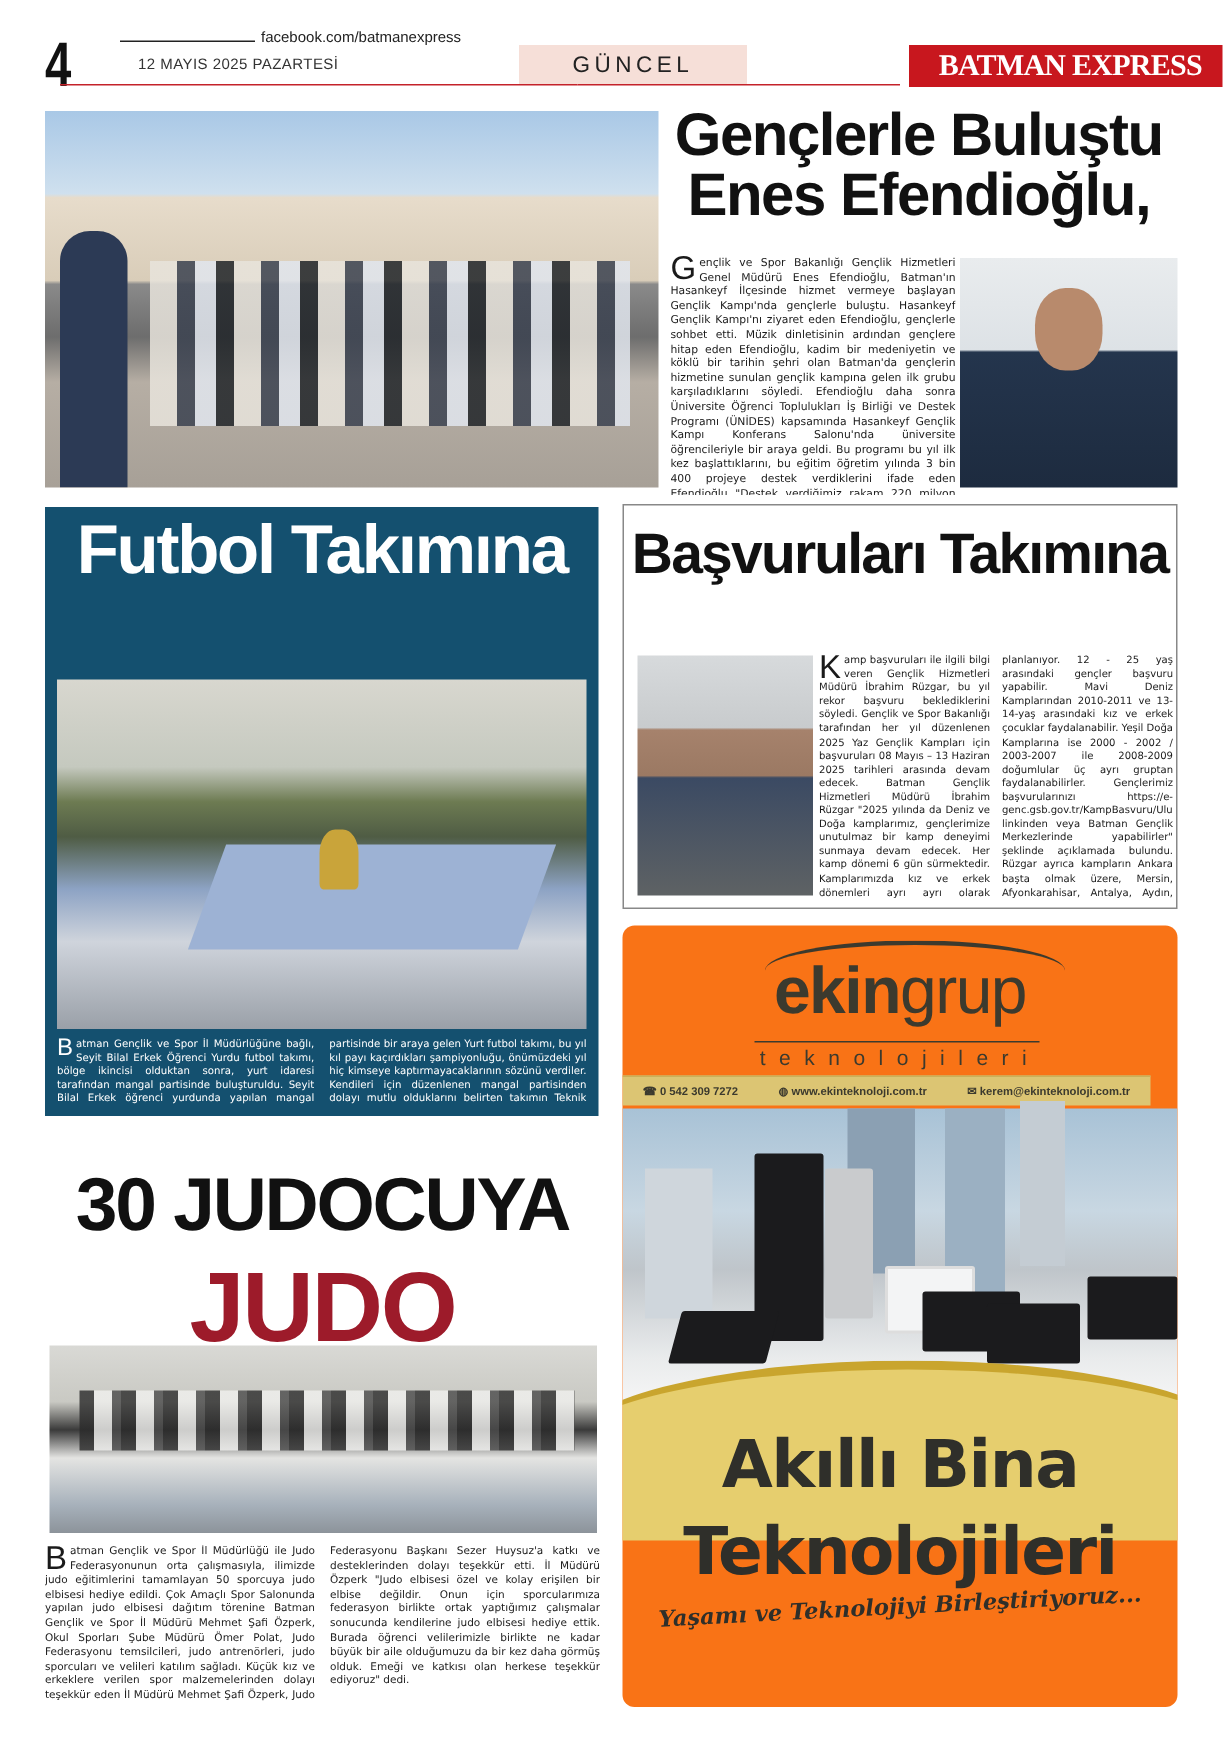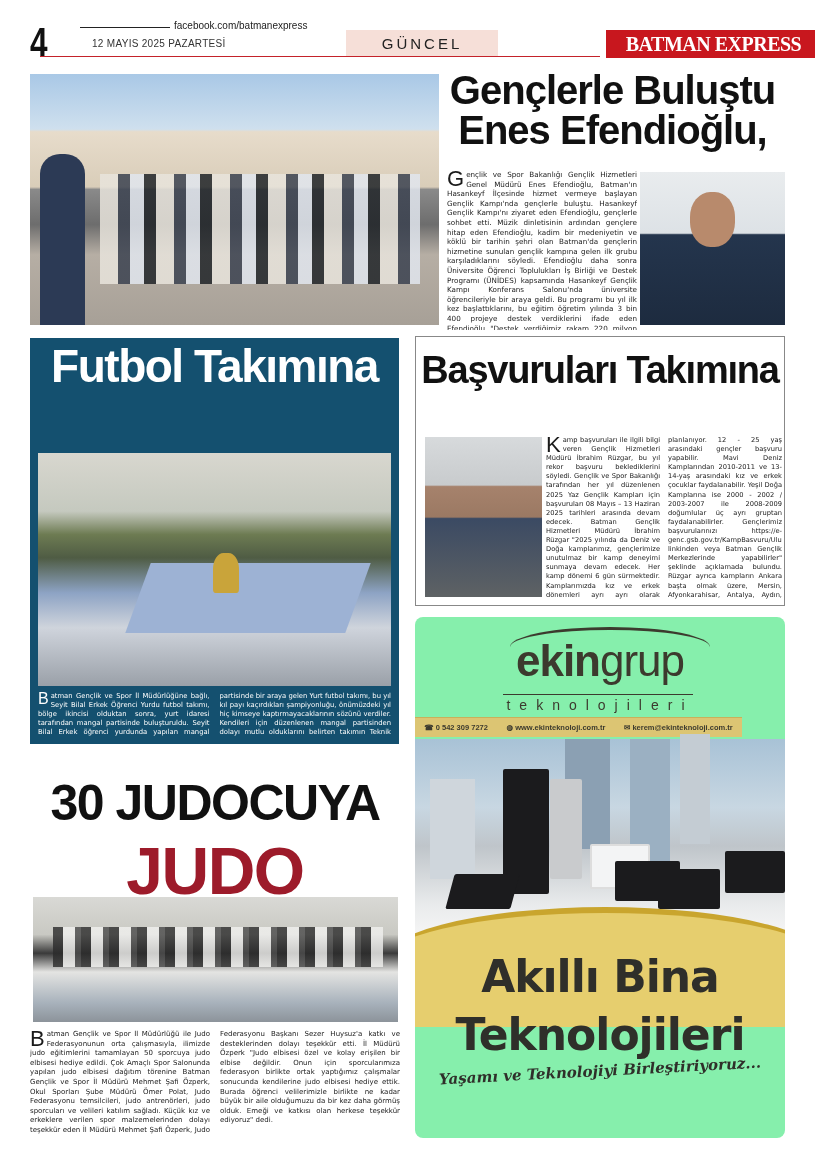--- a/index.html
+++ b/index.html
@@ -44,27 +44,27 @@
   .s3-text { left: 546px; top: 436px; width: 236px; height: 168px; column-count: 2; column-gap: 8px; font-size: 6.7px; line-height: 9.1px; }
 
   
   .s4-head1 { left: 30px; top: 778px; width: 370px; font-size: 50px; color: #111; letter-spacing: -1.5px; }
   .s4-head2 { left: 30px; top: 838px; width: 370px; font-size: 66px; color: #9d1b2a; letter-spacing: -1.5px; }
   .s4-photo { left: 33px; top: 897px; width: 365px; height: 125px;
     background: linear-gradient(180deg, #d9d9d5 0%, #c9c9c3 30%, #3a3a3a 45%, #e4e4e2 60%, #a7b1bb 85%, #8c939a 100%); }
   .s4-text { left: 30px; top: 1030px; width: 370px; height: 130px; column-count: 2; column-gap: 10px; font-size: 7px; line-height: 9.6px; }
 
   
-  .ad { position: absolute; left: 415px; top: 617px; width: 370px; height: 521px; background: #86efac; border-radius: 8px; overflow: hidden; }
+  .ad { position: absolute; left: 415px; top: 617px; width: 370px; height: 521px; background: #f97316; border-radius: 8px; overflow: hidden; }
   .ad-logo { position: absolute; left: 0; top: 22px; width: 370px; text-align: center; font: bold 44px/1 "Liberation Sans", sans-serif; color: #3c3a2e; letter-spacing: -1px; }
   .ad-logo .thin { font-weight: normal; }
   .ad-arc { position: absolute; left: 95px; top: 10px; width: 200px; height: 40px; border-top: 3px solid #3c3a2e; border-radius: 50% 50% 0 0; }
   .ad-tagline { position: absolute; left: 0; top: 80px; width: 370px; text-align: center; font: 14px "Liberation Sans", sans-serif; letter-spacing: 9px; color: #3c3a2e; }
   .ad-underline { position: absolute; left: 88px; top: 77px; width: 190px; border-top: 1px solid #3c3a2e; }
-  .ad-contact { position: absolute; left: 0; top: 100px; width: 327px; height: 20px; background: #dcc573; display:flex; justify-content: space-around; align-items:center; font: bold 7.5px "Liberation Sans", sans-serif; color: #3c3a2e; border-top: 1px solid #c9b05a; }
+  .ad-contact { position: absolute; left: 0; top: 100px; width: 352px; height: 20px; background: #dcc573; display:flex; justify-content: space-around; align-items:center; font: bold 7.5px "Liberation Sans", sans-serif; color: #3c3a2e; border-top: 1px solid #c9b05a; }
   .ad-image { position: absolute; left: 0; top: 122px; width: 370px; height: 195px;
     background: linear-gradient(180deg, #a8c2d6 0%, #c8d7e2 35%, #bfc5ca 55%, #e9ebec 85%, #f5f5f5 100%); }
   .ad-device { position: absolute; background: #1b1b1d; border-radius: 2px; }
   .ad-curve { position: absolute; left: -40px; top: 290px; width: 460px; height: 120px; background: #e6ce6e; border-radius: 50% 50% 0 0; border-top: 6px solid #c9a52e; }
   .ad-title { position: absolute; left: 0; width: 370px; text-align: center; font: bold 44px/1 "DejaVu Sans", sans-serif; color: #2f2f2a; letter-spacing: -1px; }
   .ad-slogan { position: absolute; left: 0; top: 478px; width: 370px; text-align: center; font: italic bold 15px "DejaVu Serif", serif; color: #2f2f2a; transform: rotate(-3deg); }
 </style>
 </head>
 <body>
 

